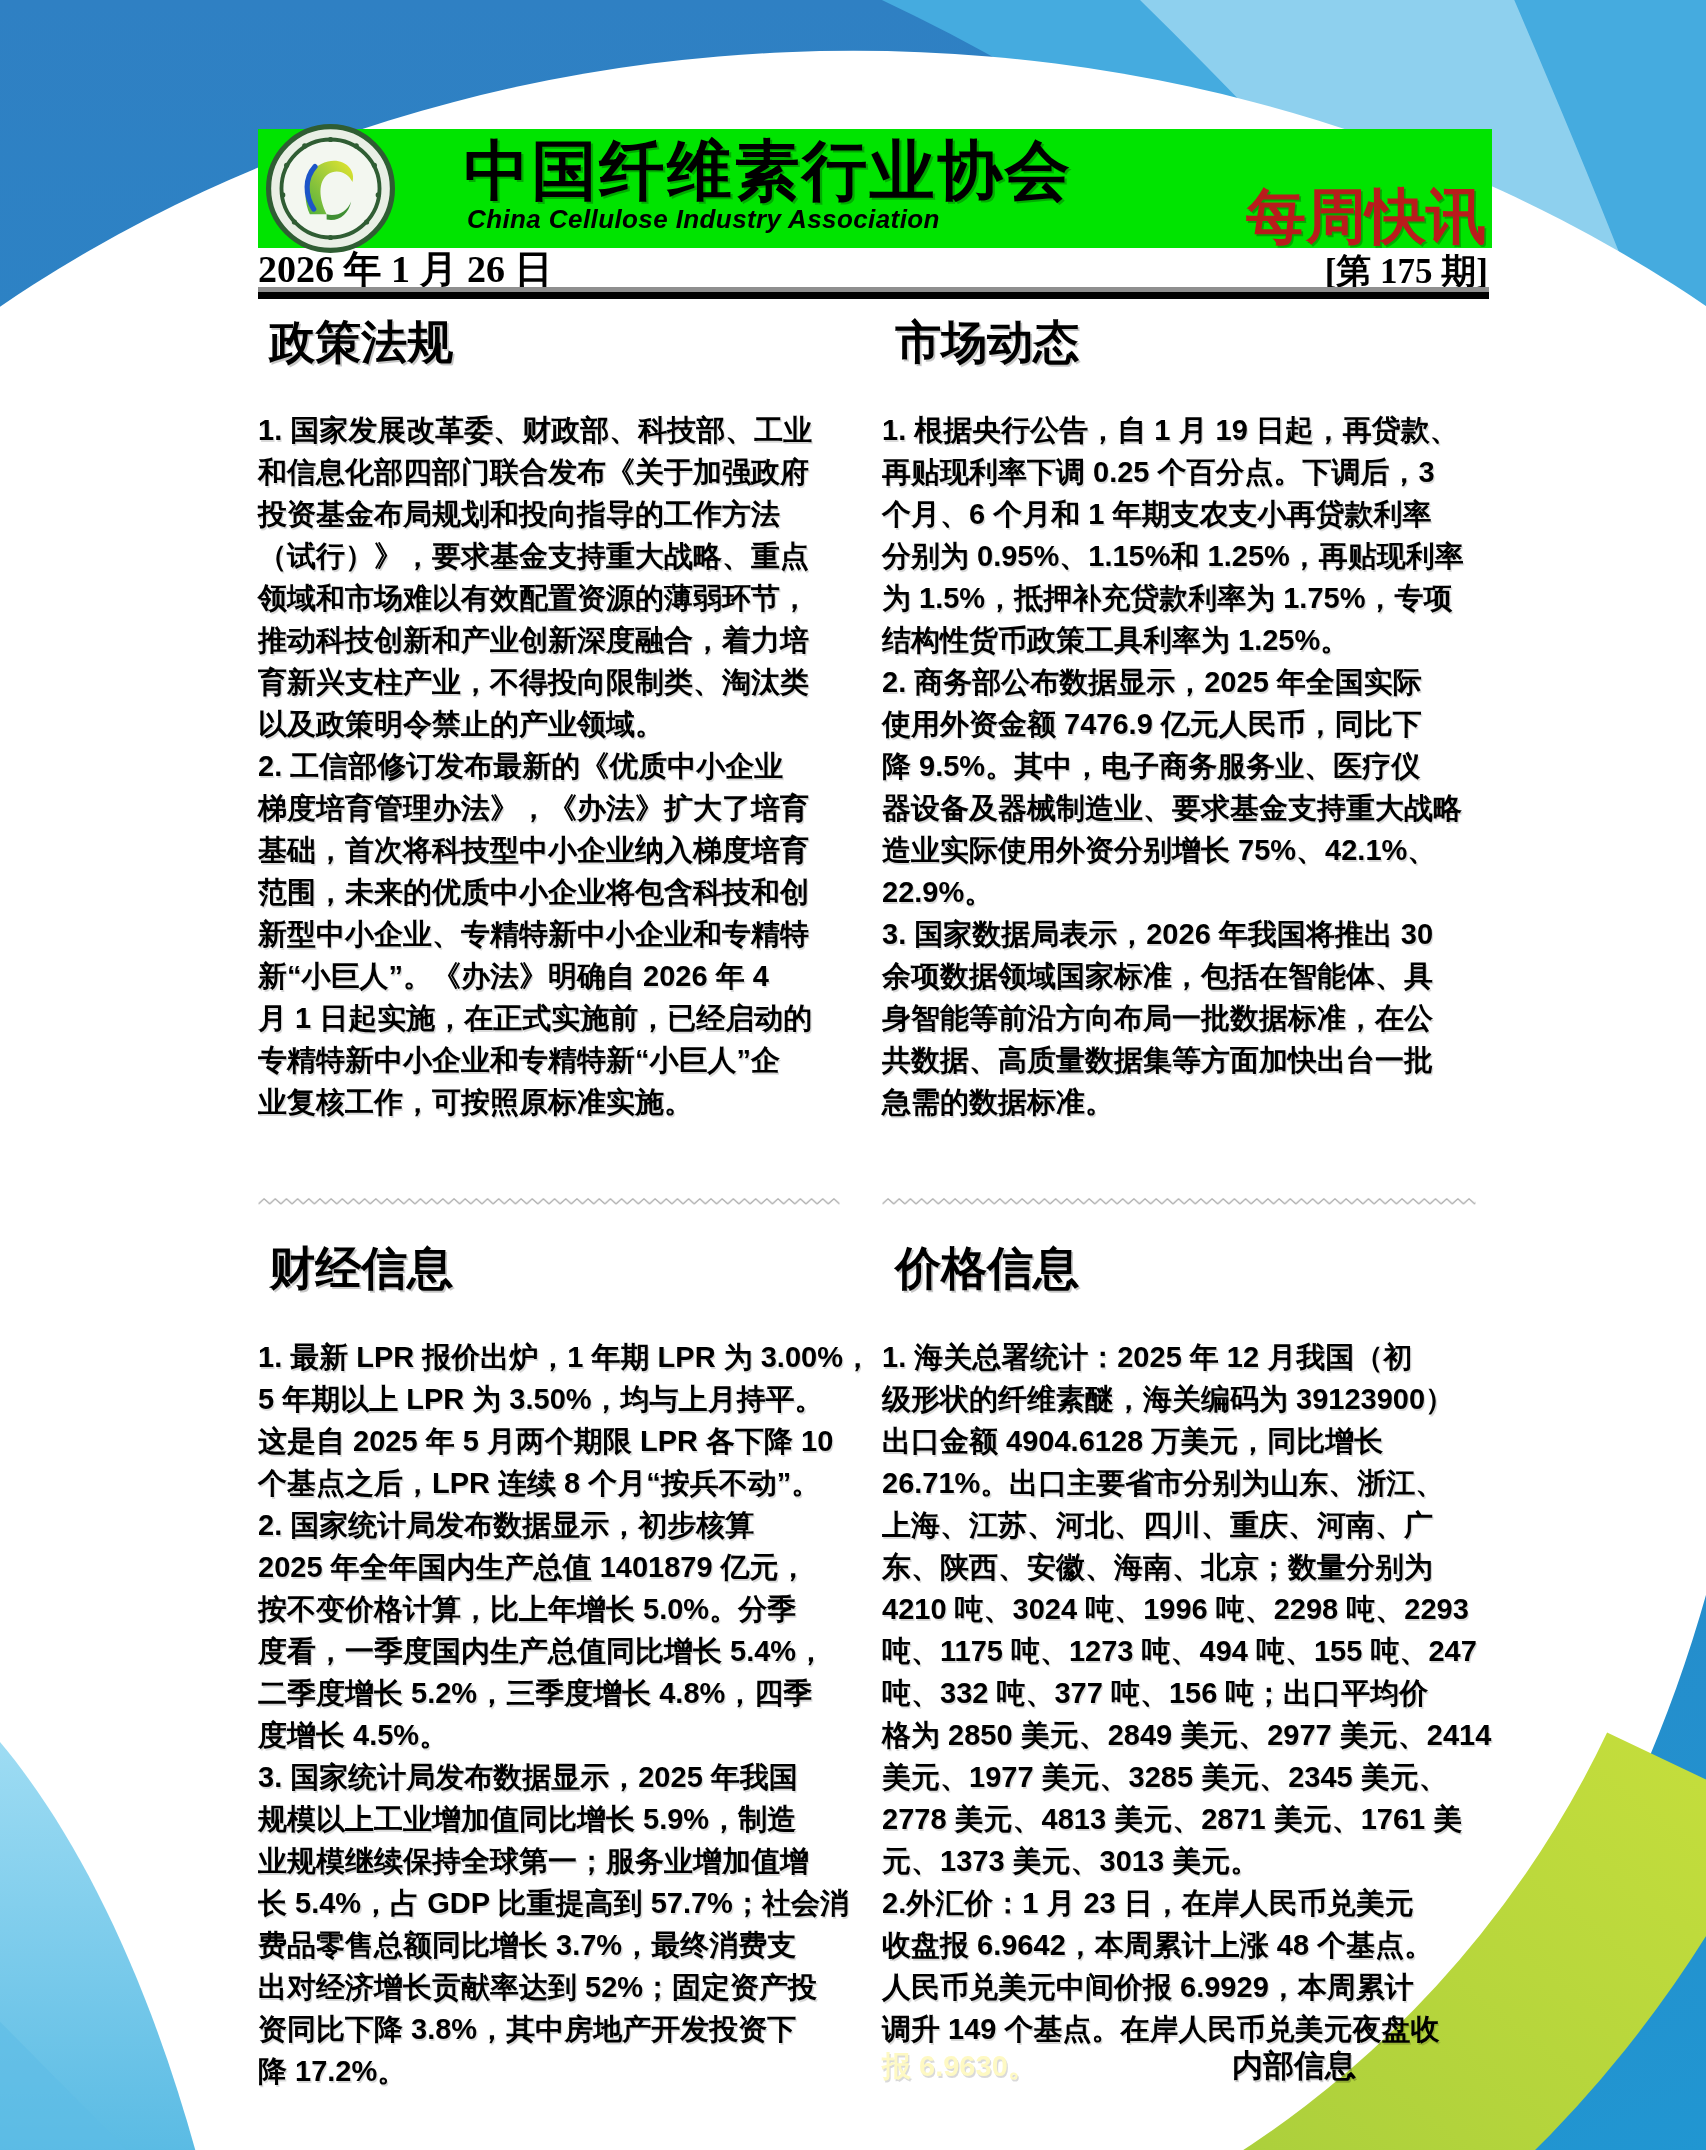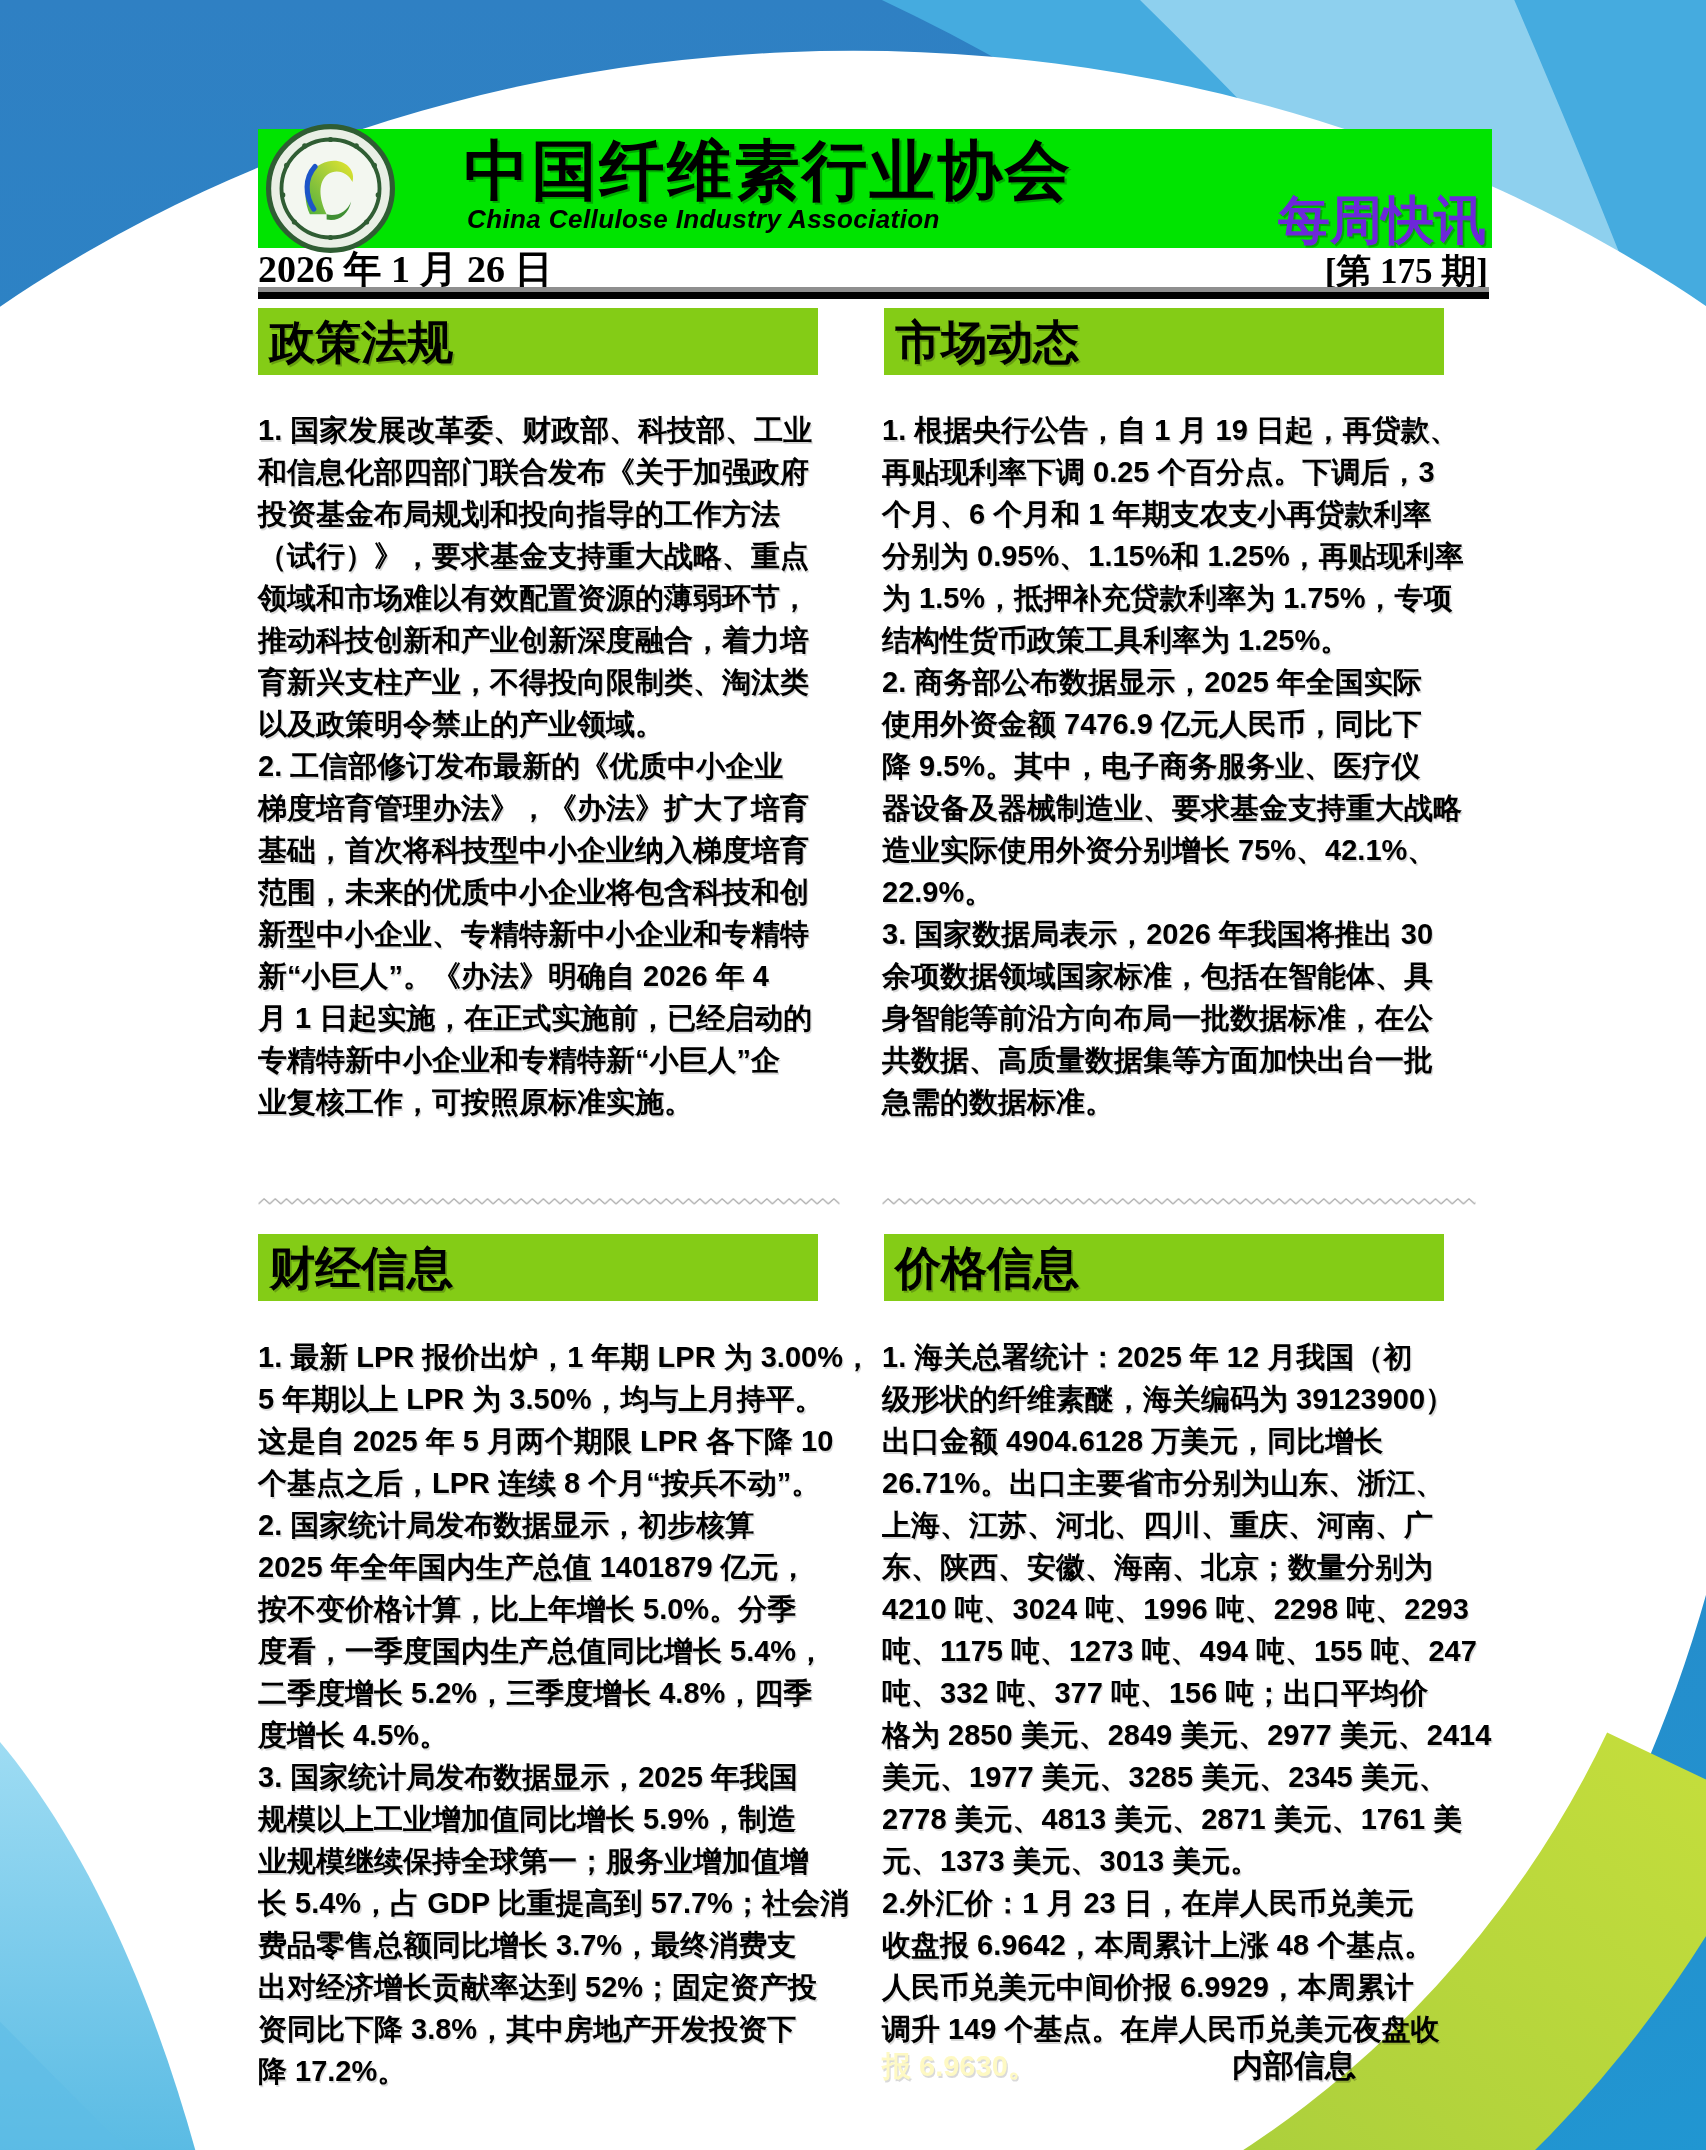--- a/index.html
+++ b/index.html
@@ -23,40 +23,40 @@
     text-shadow:2.2px 2.2px 0 rgba(0,0,0,0.25);
   }
   .org-en{
     position:absolute;left:209px;top:77px;
     font-weight:bold;font-style:italic;font-size:26px;line-height:1;
     color:#000;letter-spacing:0.4px;white-space:nowrap;
   }
   .bulletin-name{
     position:absolute;right:6px;bottom:0.9px;
     font-family:"Liberation Serif","DejaVu Serif",serif;
-    font-weight:bold;font-size:52px;line-height:1;color:#6d28d9;
+    font-weight:bold;font-size:60px;line-height:1;color:#b91c1c;
     white-space:nowrap;text-shadow:1.7px 1.7px 0 rgba(0,0,0,0.25);
   }
   
   .date-text{
     position:absolute;left:258px;top:250px;
     font-family:"Liberation Serif","DejaVu Serif",serif;
     font-weight:bold;font-size:38px;line-height:1;color:#000;white-space:nowrap;
   }
   .issue-text{
     position:absolute;right:219px;top:254px;
     font-family:"Liberation Serif","DejaVu Serif",serif;
     font-weight:bold;font-size:35px;line-height:1;color:#000;white-space:nowrap;
   }
   .divider{position:absolute;left:258px;top:287px;width:1231px;height:12px;}
   .divider .grayline{height:5.2px;background:#8f8f8f;}
   .divider .blackline{height:6.9px;background:#000;}
   
   .band{
-    position:absolute;width:560px;height:67px;background:#84cc16;
+    position:absolute;width:560px;height:67px;background:#ffffff;
   }
   .band .band-title{
     display:block;padding-left:11.2px;line-height:70px;
     font-family:"Liberation Serif","DejaVu Serif",serif;
     font-weight:bold;font-size:46px;color:#000;white-space:nowrap;
     text-shadow:1.7px 1.7px 0 rgba(0,0,0,0.22);
   }
   
   .col{position:absolute;}
   .bodyline{

